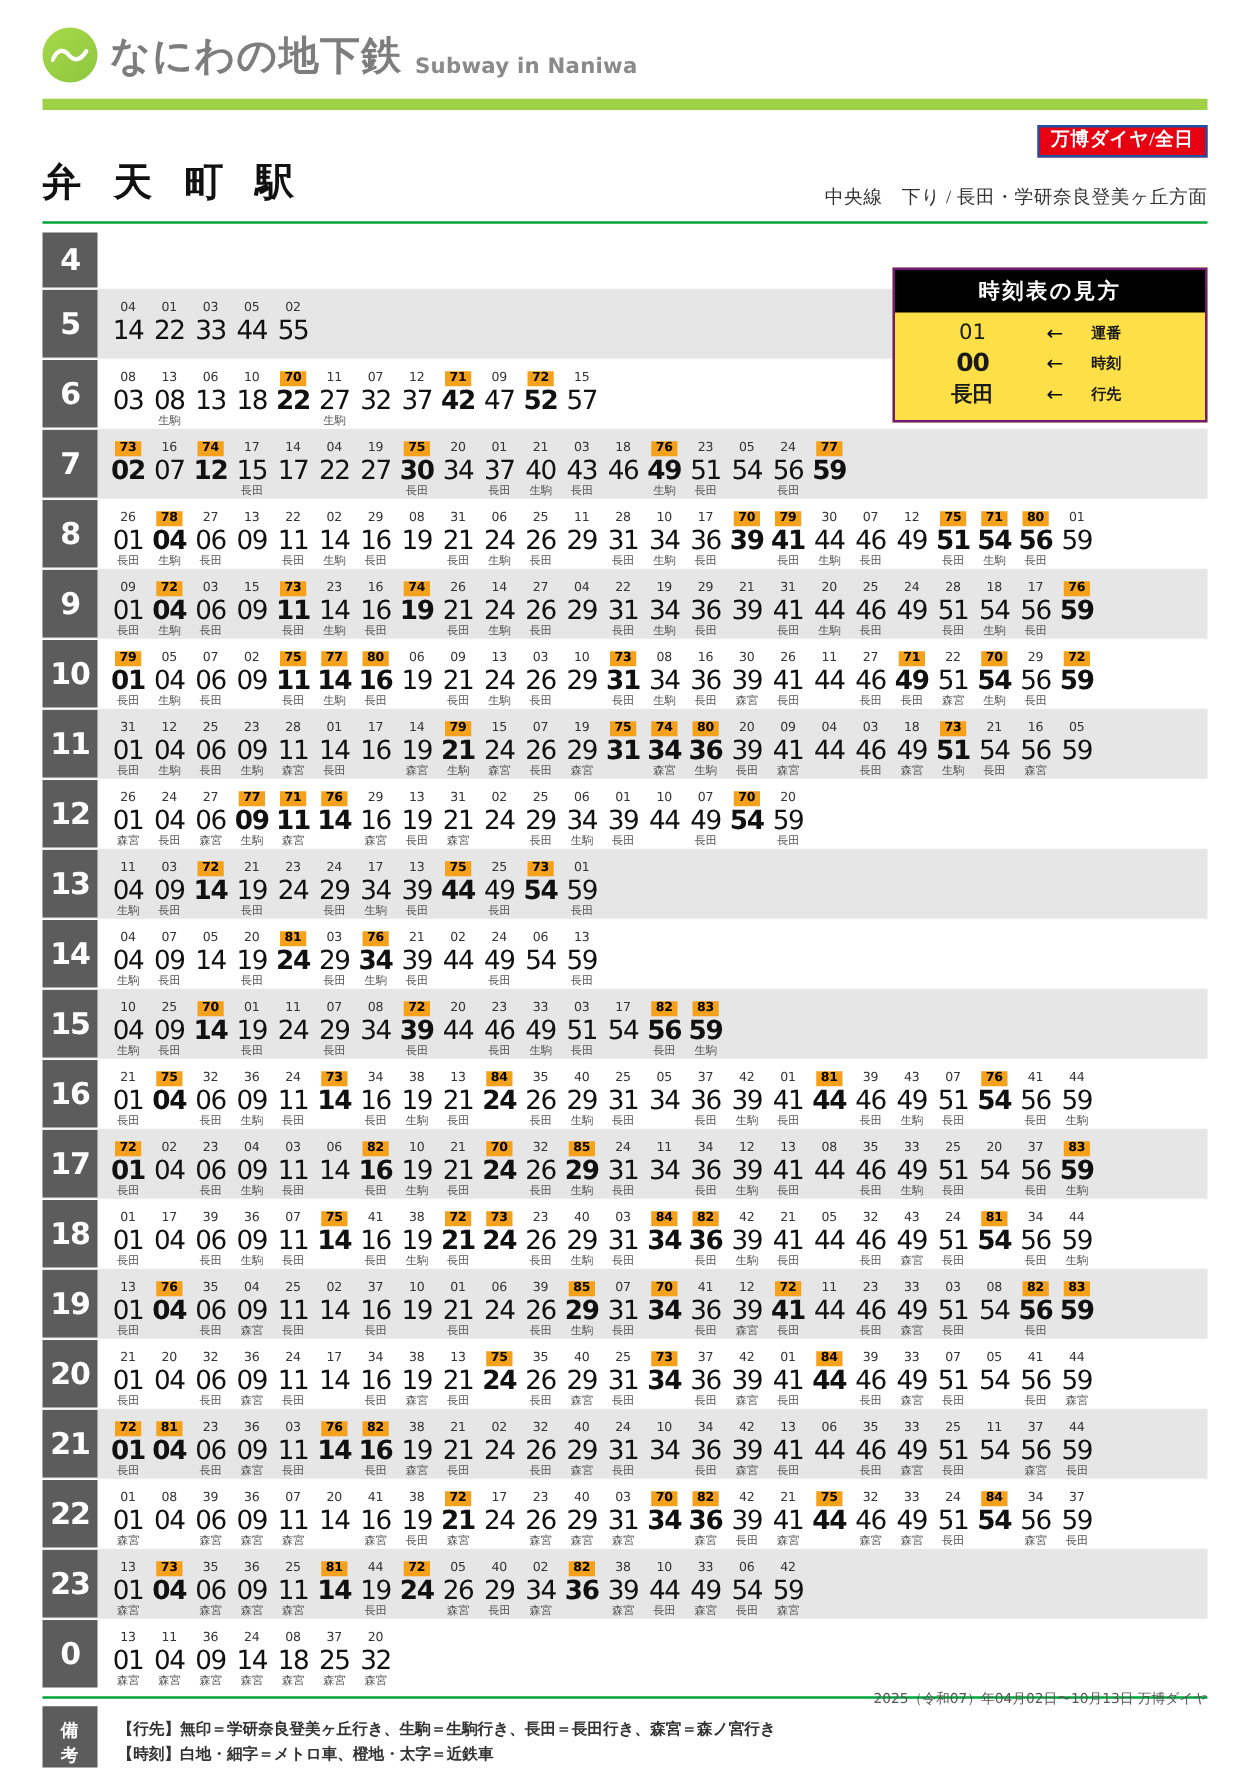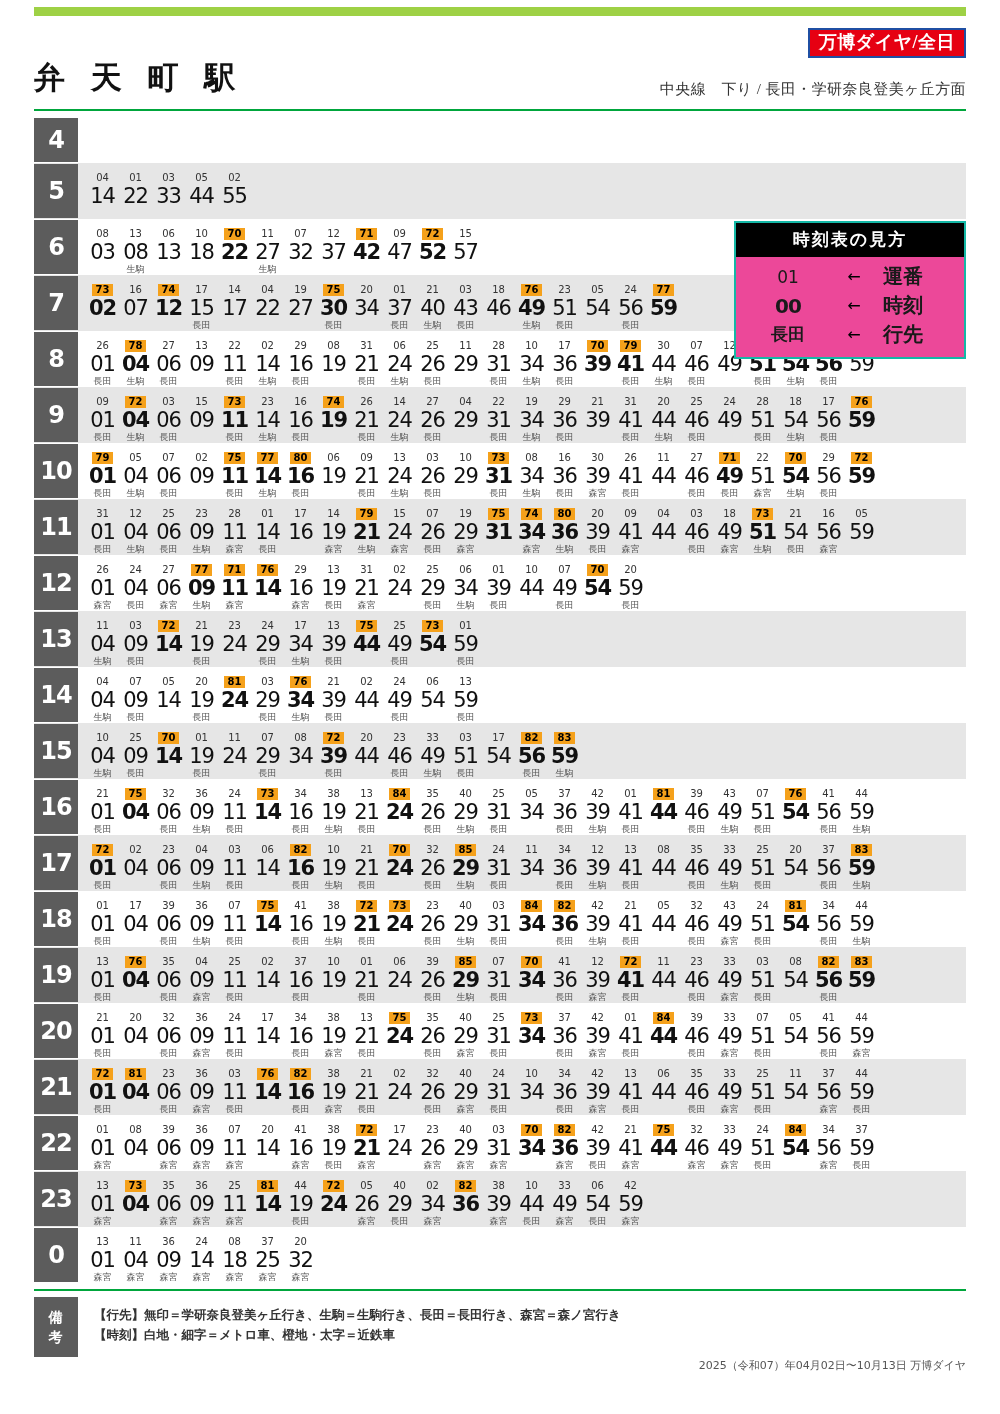--- a/index.html
+++ b/index.html
@@ -24,38 +24,38 @@
   .brand-title { font-size: 32px; font-weight: bold; color: #7d7d7d; letter-spacing: 1px; line-height: 1; }
   .brand-sub { font-size: 17px; font-weight: bold; color: #8a8a8a; letter-spacing: .2px; align-self: flex-end; padding-bottom: 3px; }
   .brand-bar { height: 9px; background: #9ed145; margin: 7px 8px 0 8px; }
 
   
   .station-row { display: flex; align-items: flex-end; justify-content: space-between;
      padding: 12px 8px 4px 8px; font-family: Liberation Serif, serif; }
   .station-name { font-size: 31px; font-weight: bold; letter-spacing: 9px; color: #111; }
   .station-right { text-align: right; }
   .badge {
-    display: inline-block; background: #e60012; color: #fff; font-size: 18px; font-weight: bold;
+    display: inline-block; background: #e60012; color: #fff; font-size: 15px; font-weight: bold;
     padding: 2px 9px 3px 9px; border: 2px solid #1f4fa3; letter-spacing: .5px; line-height: 1.15;
   }
   .route-line { font-size: 15px; color: #333; margin-top: 22px; letter-spacing: .4px; }
   .green-rule { height: 2px; background: #00a63c; margin: 6px 8px 0 8px; }
 
   
   .legend {
-    position: absolute; right: 34px; top: 214px; width: 232px;
-    border: 2px solid #14b8a6; background: #ec4899; z-index: 20;
+    position: absolute; right: 34px; top: 214px; width: 252px;
+    border: 2px solid #701a75; background: #fde047; z-index: 20;
   }
   .legend-head { background: #000; color: #fff; text-align: center; font-size: 17px;
     font-weight: bold; padding: 5px 0 6px 0; letter-spacing: 2px; }
   .legend-body { padding: 5px 0 8px 0; }
   .legend-row { display: flex; align-items: center; justify-content: center; gap: 16px; padding: 1px 0; }
   .legend-val { width: 74px; text-align: center; }
   .legend-arrow { width: 26px; text-align: center; font-size: 16px; color: #000; }
-  .legend-label { width: 66px; text-align: left; font-size: 20px; font-weight: bold; }
+  .legend-label { width: 66px; text-align: left; font-size: 12px; font-weight: bold; }
   .lv-run { font-size: 17px; }
   .lv-time { font-size: 20px; font-weight: bold; letter-spacing: -1px; }
   .lv-dest { font-size: 17px; font-weight: bold; }
 
   
   .table { margin: 6px 8px 0 8px; position: relative; }
   .hour-row { display: flex; align-items: stretch; min-height: 46px; }
   .hour-row.alt { background: #e6e6e6; }
   .hour-cell {
     width: 44px; min-width: 44px; background: #5c5c5c; color: #fff;
@@ -82,20 +82,29 @@
   }
   .foot-notes { padding: 8px 0 0 16px; font-weight: bold; }
   .foot-note { font-size: 12.5px; color: #333; line-height: 20px; }
   .foot-date { position: absolute; right: 34px; bottom: 48px; font-size: 11px; color: #555; }
 </style>
 </head>
 <body>
 
 <div class="page">
 
+  <div class="brand">
+    <div class="brand-mark">
+      <svg class="wave" viewBox="0 0 30 15">
+        <path d="M1,11 C5,2 10,2 14,7 C18,12 23,12 28,4" stroke="#ffffff" stroke-width="3.4" fill="none" stroke-linecap="round"></path>
+      </svg>
+    </div>
+    <div class="brand-title">なにわの地下鉄</div>
+    <div class="brand-sub">Subway in Naniwa</div>
+  </div>
   <div class="brand-bar"></div>
 
   <div class="station-row">
     <div class="station-name">弁 天 町 駅</div>
     <div class="station-right">
       <div class="badge">万博ダイヤ/全日</div>
       <div class="route-line">中央線　下り / 長田・学研奈良登美ヶ丘方面</div>
     </div>
   </div>
   <div class="green-rule"></div>

